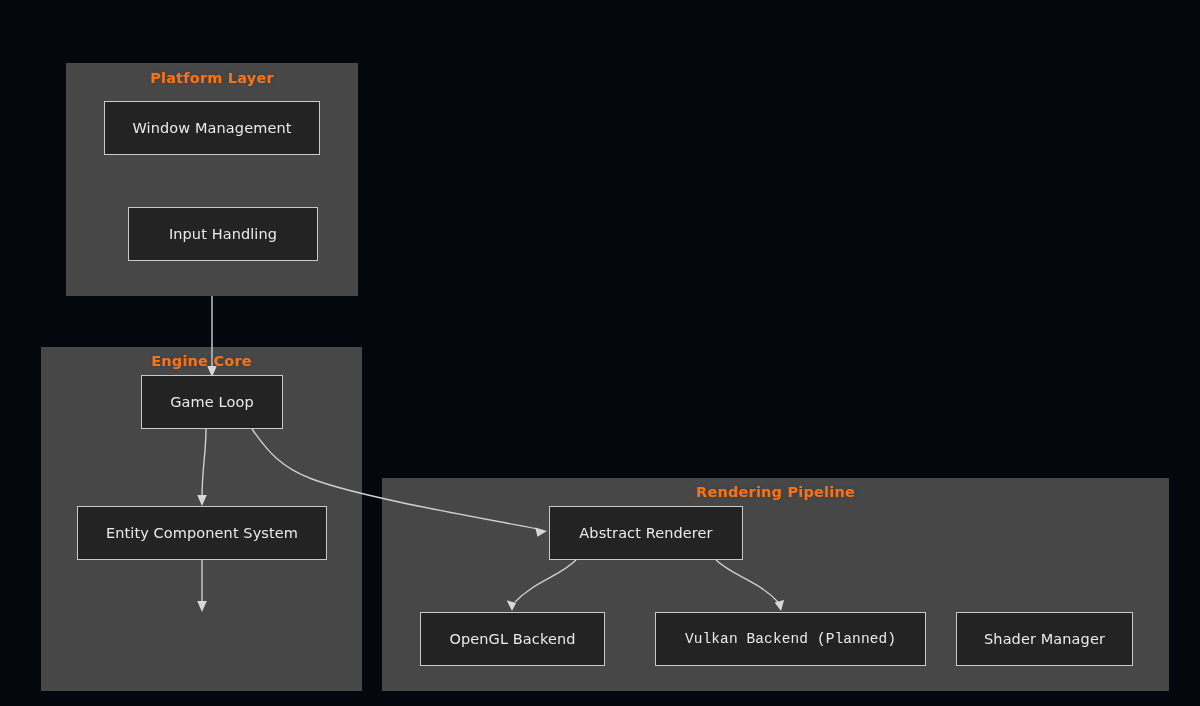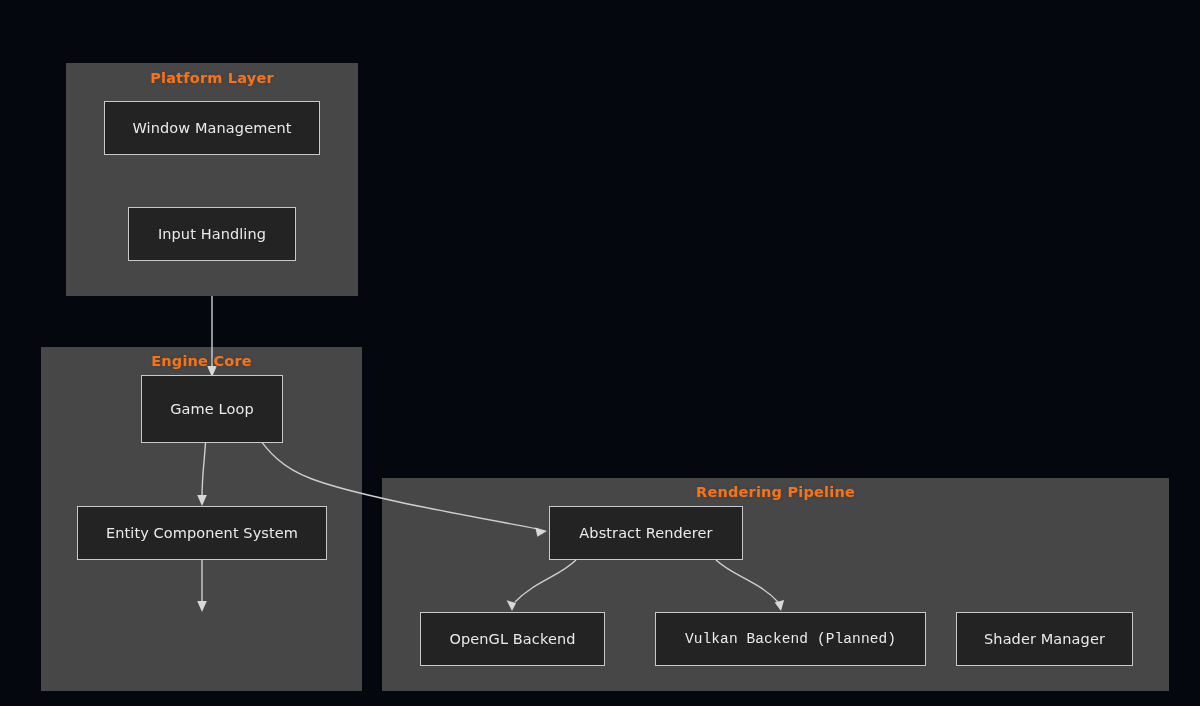--- a/index.html
+++ b/index.html
@@ -56,22 +56,22 @@
   }
   .node span {
     color: #eaeaea;
     font-size: 14.5px;
     font-weight: 400;
     letter-spacing: 0.1px;
     white-space: nowrap;
     line-height: 1;
   }
   #node-window   { left: 104px; top: 101px; width: 216px; height: 54px; }
-  #node-input    { left: 128px; top: 207px; width: 168px; height: 54px; }
-  #node-loop     { left: 141px; top: 375px; width: 142px; height: 68px; }
+  #node-input    { left: 128px; top: 207px; width: 190px; height: 54px; }
+  #node-loop     { left: 141px; top: 375px; width: 142px; height: 54px; }
   #node-ecs      { left: 77px;  top: 506px; width: 250px; height: 54px; align-items: center; }
   #node-resource { left: 106px; top: 612px; width: 192px; height: 54px; }
   #node-abstract { left: 549px; top: 506px; width: 194px; height: 54px; }
   #node-opengl   { left: 420px; top: 612px; width: 185px; height: 54px; }
   #node-vulkan   { left: 655px; top: 612px; width: 271px; height: 54px; font-family: Liberation Mono, monospace; }
   #node-shader   { left: 956px; top: 612px; width: 177px; height: 54px; text-align: right; }
 
   
   #edges {
     position: absolute;

